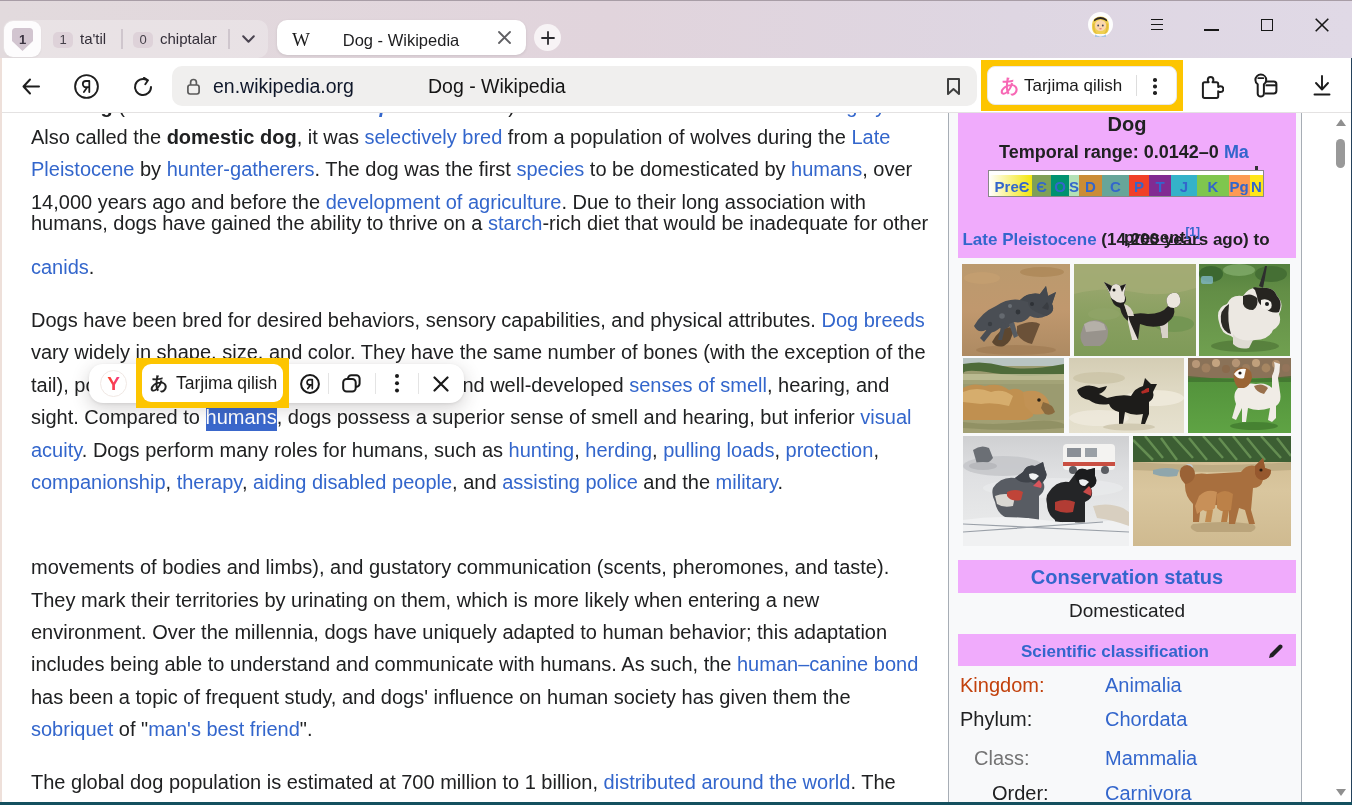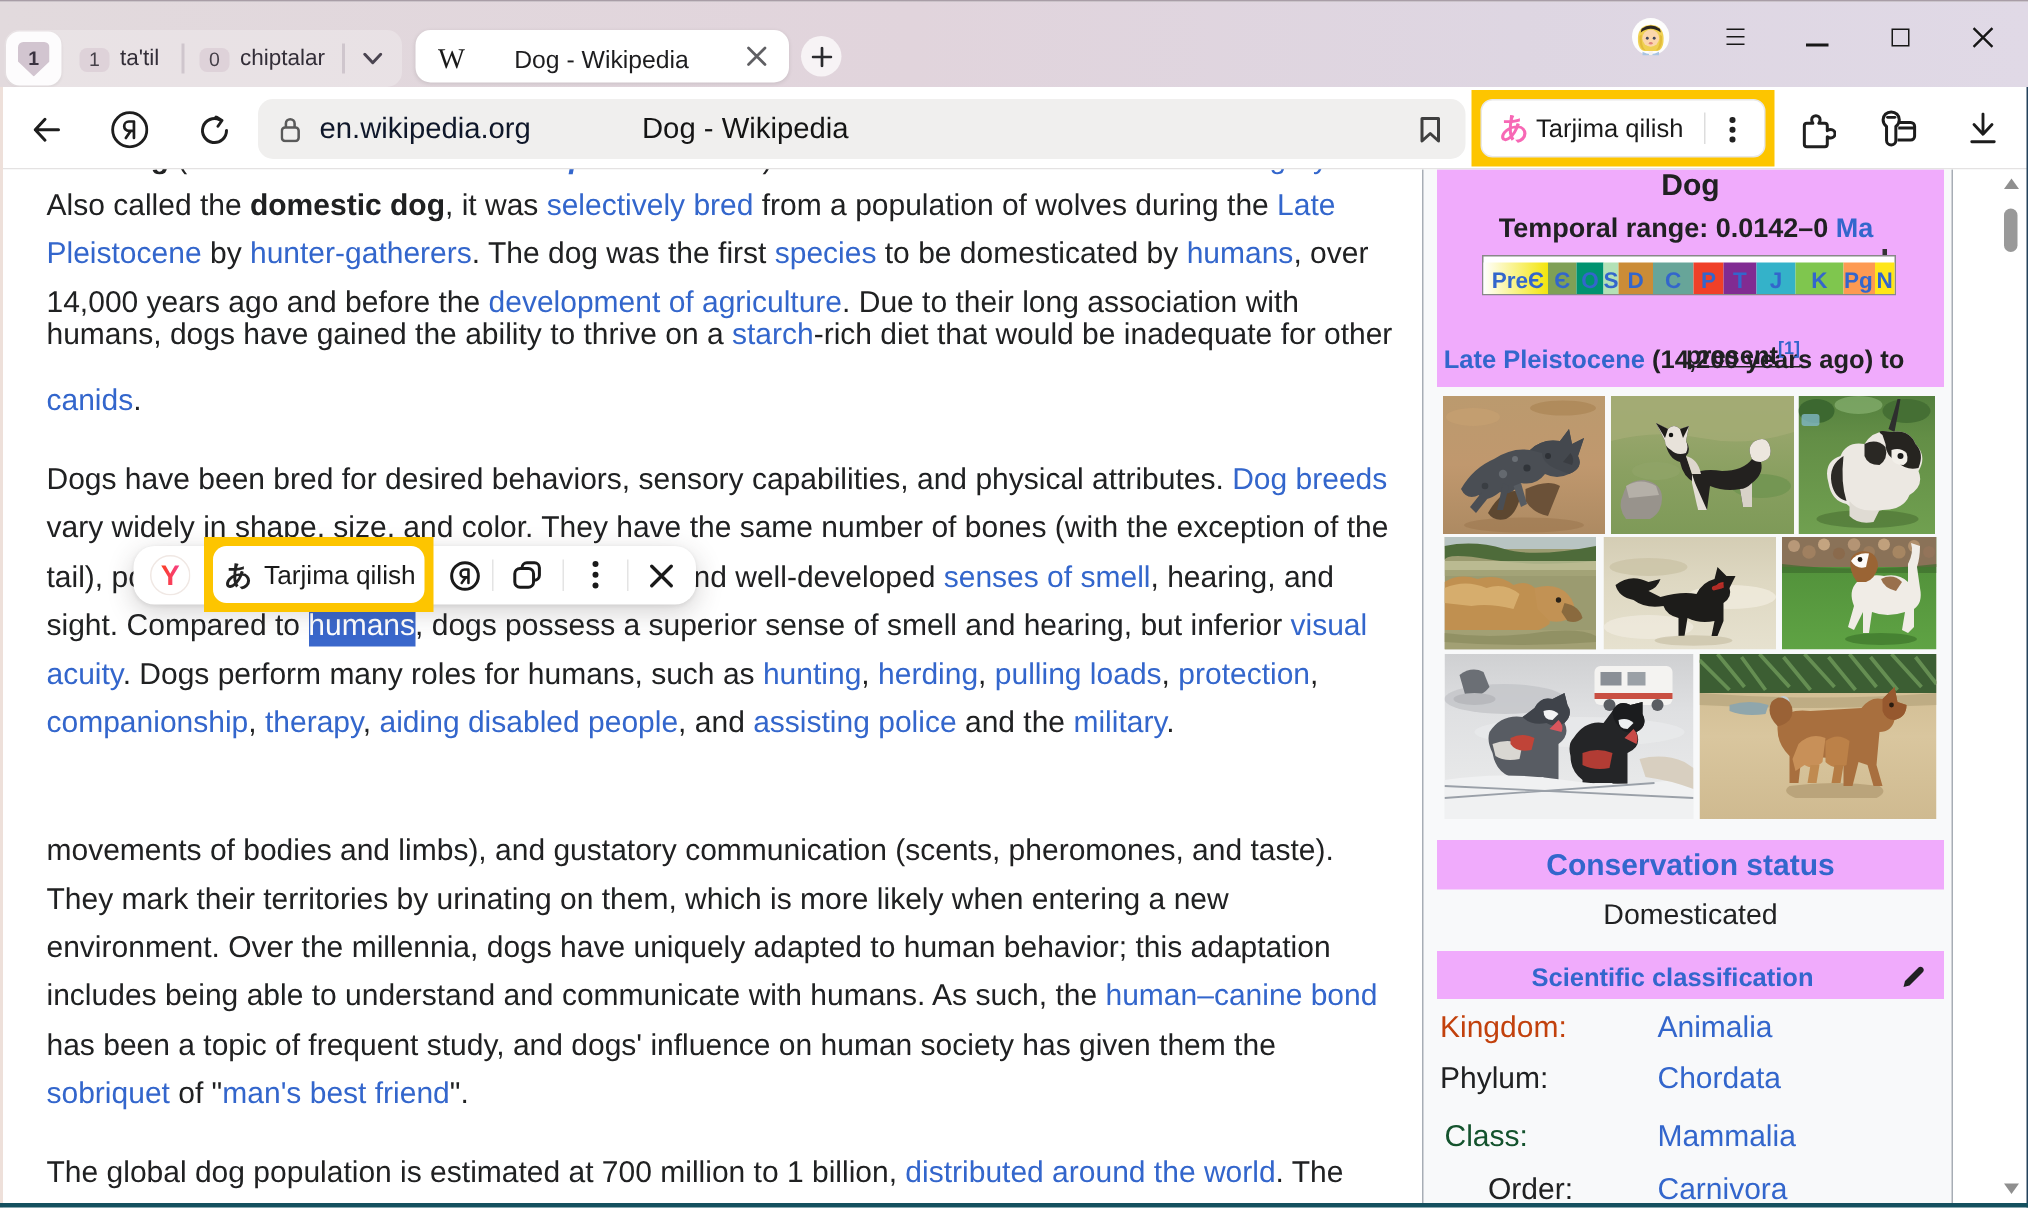--- a/index.html
+++ b/index.html
@@ -296,21 +296,21 @@
   <div class="abs ctr" style="left:9px;top:488px;width:338px;font:19px/1 'Liberation Sans';color:#202122;">Domesticated</div>
   <div class="abs band ctr" style="top:521px;height:31.5px;font:bold 17px/35px 'Liberation Sans';"><a style="margin-right:24px;">Scientific classification</a>
     <svg width="17" height="17" viewBox="0 0 17 17" style="position:absolute;right:12px;top:9px;">
         <path d="M2 15 L3 11 L12 2 C12.7 1.3 14 1.3 14.7 2 L15 2.3 C15.7 3 15.7 4.3 15 5 L6 14 Z" fill="#202122"></path>
       </svg>
   </div>
   <div class="abs" style="left:11px;top:562px;font:20px/1 'Liberation Sans';color:#c2410c;">Kingdom:</div>
   <div class="abs" style="left:156px;top:562px;font:20px/1 'Liberation Sans';"><a>Animalia</a></div>
   <div class="abs" style="left:11px;top:596px;font:20px/1 'Liberation Sans';color:#202122;">Phylum:</div>
   <div class="abs" style="left:156px;top:596px;font:20px/1 'Liberation Sans';"><a>Chordata</a></div>
-  <div class="abs" style="left:14px;top:634.5px;font:20px/1 'Liberation Sans';color:#14532d;">Class:</div>
+  <div class="abs" style="left:25px;top:634.5px;font:20px/1 'Liberation Sans';color:#737373;">Class:</div>
   <div class="abs" style="left:156px;top:634.5px;font:20px/1 'Liberation Sans';"><a>Mammalia</a></div>
   <div class="abs" style="left:11px;top:670px;font:20px/1 'Liberation Sans';color:#202122;margin-left:32px;">Order:</div>
   <div class="abs" style="left:156px;top:670px;font:20px/1 'Liberation Sans';"><a>Carnivora</a></div>
 </div>
 
 <div id="scrollbar" class="abs" style="left:1330px;top:113px;width:21px;height:689px;z-index:3;background:#ffffff;">
   <div class="abs" style="left:6px;top:6px;width:0;height:0;border-left:5px solid transparent;border-right:5px solid transparent;border-bottom:7px solid #8f8f8f;"></div>
   <div class="abs" style="left:6px;top:26px;width:9px;height:29px;border-radius:4.5px;background:#999;"></div>
   <div class="abs" style="left:6px;top:676px;width:0;height:0;border-left:5px solid transparent;border-right:5px solid transparent;border-top:7px solid #8f8f8f;"></div>
 </div>

